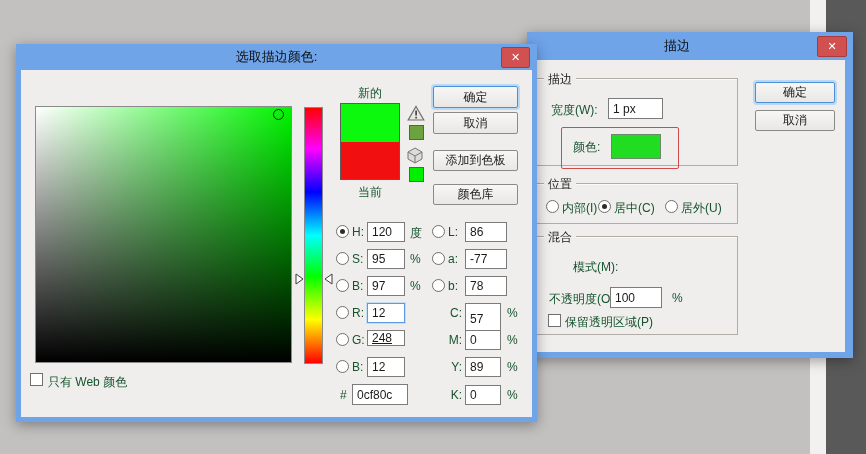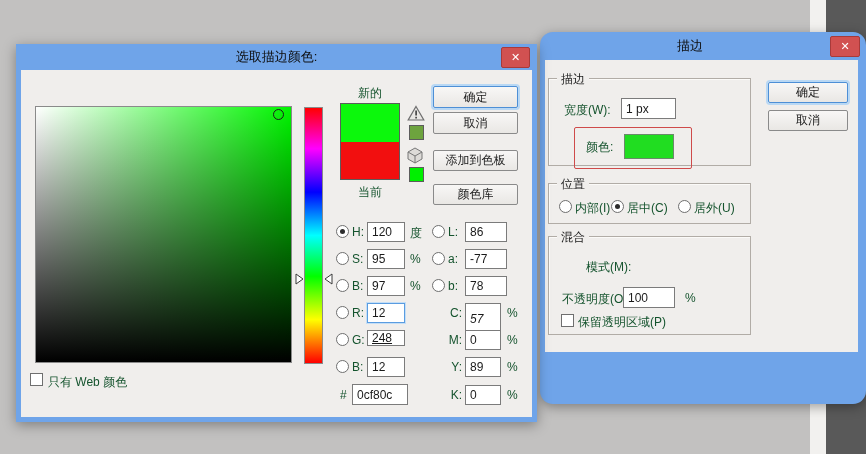--- a/index.html
+++ b/index.html
@@ -43,21 +43,21 @@
   .dd-chevron { position:absolute; right:5px; top:7px; }
   .swatch-stroke { position:absolute; border:1px solid #6a8a6a; cursor:pointer; }
 </style>
 </head>
 <body>
 
 <div class="screen">
   <div class="panel-strip"></div>
   <div class="panel-dark"></div>
 
-  <div class="dialog" style="left:540px; top:32px; width:326px; height:372px;border-radius:13px;">
+  <div class="dialog" style="left:527px; top:32px; width:326px; height:326px;">
     <div class="titlebar" style="height:28px; padding-right:26px;">
       <span>描边</span>
     </div>
     <div class="closebtn" style="right:6px; top:4px;">
       <span>✕</span>
     </div>
     <div class="dlg-body" style="left:5px; top:28px; width:313px; height:292px;">
 
       <div class="group" style="left:3px; top:18px; width:203px; height:88px;">
         <span class="group-label">描边</span>
@@ -210,21 +210,21 @@
         <span>-77</span>
       </div>
 
     <span class="radio" style="left:416px; top:235px;"></span>
     <span class="lbl" style="left:432px; top:235px;">b:</span>
     <div class="tb" style="left:449px; top:232px; width:42px; height:20px;">
         <span>78</span>
       </div>
 
     <span class="lbl" style="left:428px; top:262px; width:18px; text-align:right;">C:</span>
-    <div class="tb" style="left:449px; top:259px; width:36px; height:32px;font-style:italic;">
+    <div class="tb" style="left:449px; top:259px; width:36px; height:32px;">
         <span>57</span>
       </div>
     <span class="lbl" style="left:491px; top:262px;">%</span>
 
     <span class="lbl" style="left:428px; top:289px; width:18px; text-align:right;">M:</span>
     <div class="tb" style="left:449px; top:286px; width:36px; height:20px;">
         <span>0</span>
       </div>
     <span class="lbl" style="left:491px; top:289px;">%</span>
 

